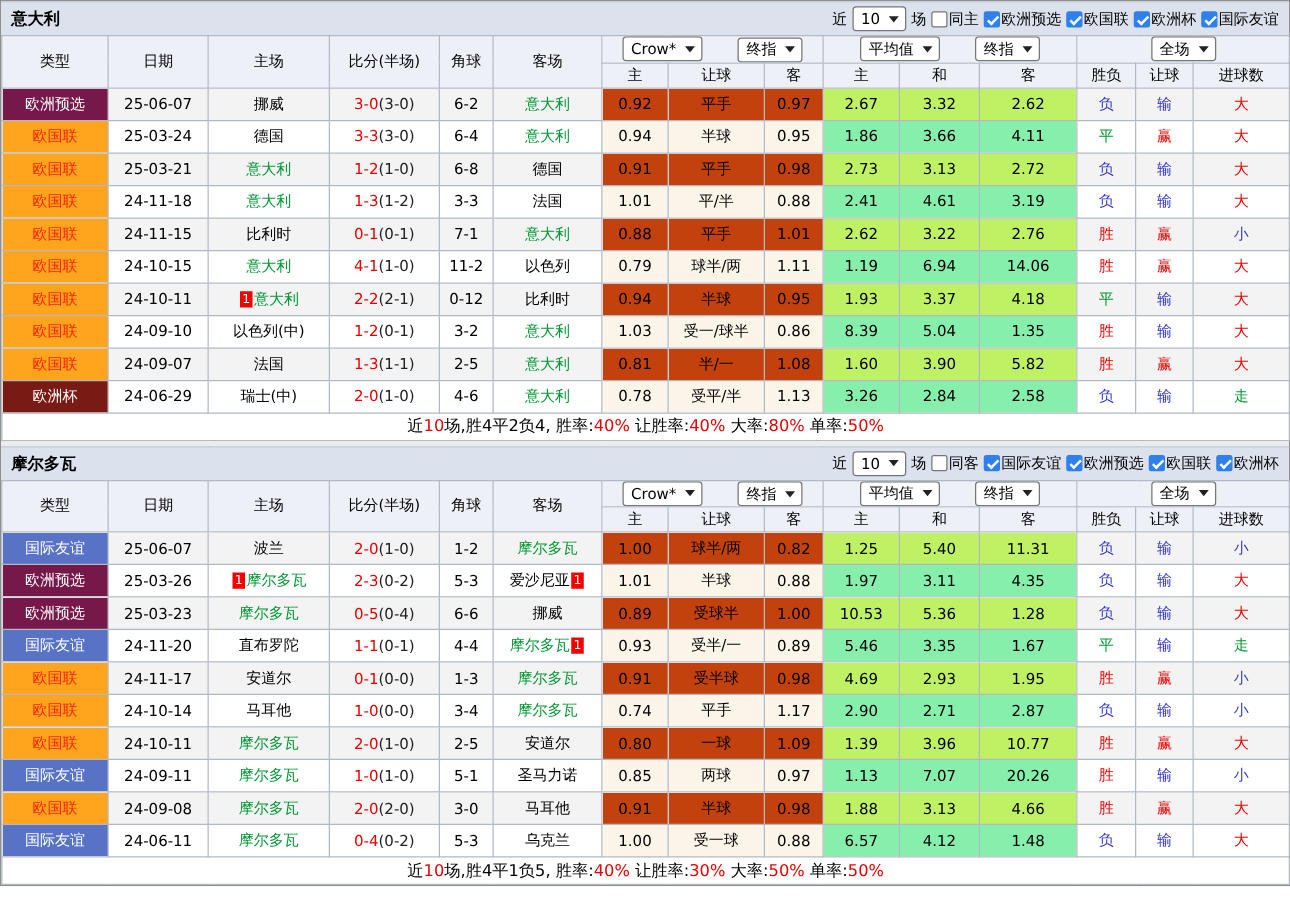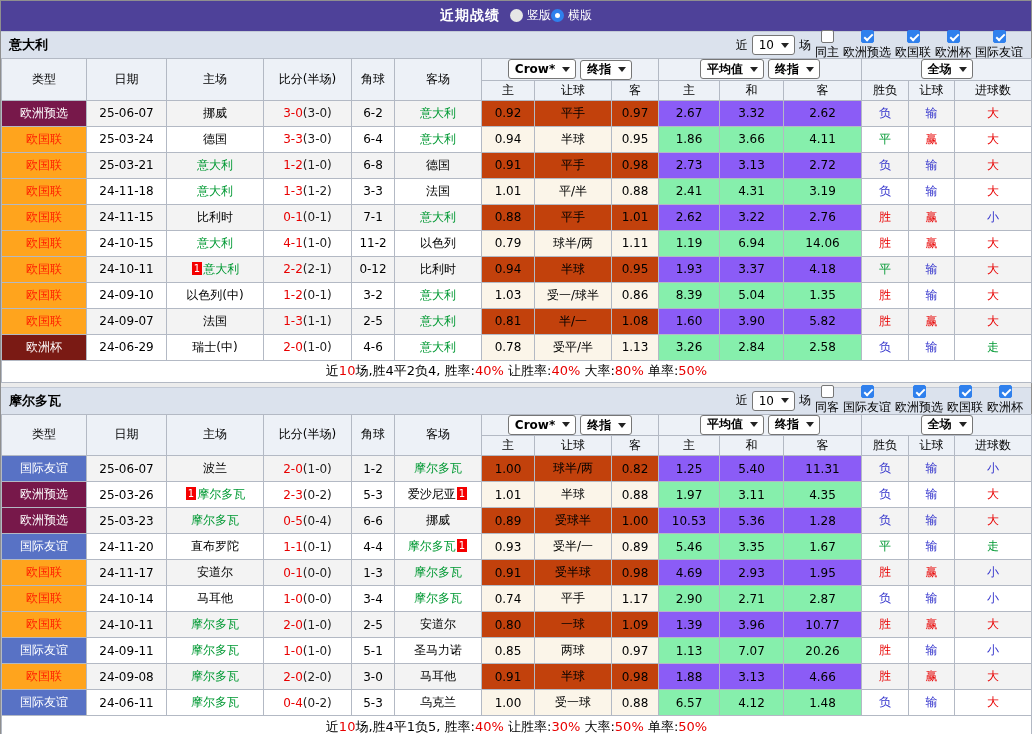--- a/index.html
+++ b/index.html
@@ -9,39 +9,39 @@
   .topbar{background:#4e4199;color:#fff;height:30px;display:flex;align-items:center;justify-content:center;gap:10px;}
   .tb-title{font-weight:bold;font-size:14px;letter-spacing:1px;}
   .radio-item{display:inline-flex;align-items:center;gap:4px;cursor:pointer;}
   .radio{width:13px;height:13px;border-radius:50%;background:#e6e6e6;display:inline-block;box-sizing:border-box;}
   .radio.on{background:#fff;border:4px solid #2f80ed;}
   
   .filter-row{background:#dbe2ed;height:26px;display:flex;align-items:center;padding:0 8px;border-top:1px solid #c3cad6;}
   .team-name{font-weight:bold;font-size:13px;}
   .filter-controls{margin-left:auto;display:flex;align-items:center;gap:4px;}
   .f-label{font-size:12px;}
-  .check-item{display:inline-flex;align-items:center;gap:1px;cursor:pointer;flex-direction:column;}
+  .check-item{display:inline-flex;align-items:center;gap:1px;cursor:pointer;}
   .checkbox{width:13px;height:13px;box-sizing:border-box;border:1px solid #767676;background:#fff;border-radius:2px;display:inline-block;position:relative;}
   .checkbox.on{background:#2f80ed;border-color:#2f80ed;}
   .checkbox.on::after{content:"";position:absolute;left:4px;top:1px;width:3px;height:7px;border:solid #fff;border-width:0 2px 2px 0;transform:rotate(45deg);}
   .select-box{display:inline-flex;align-items:center;background:#fff;border:1px solid #767676;border-radius:3px;height:18px;padding:0 5px 0 6px;gap:7px;cursor:pointer;}
   .sel-label{font-size:12px;white-space:nowrap;}
   .caret{width:0;height:0;border-left:4px solid transparent;border-right:4px solid transparent;border-top:5px solid #222;display:inline-block;}
   
   table.grid{border-collapse:collapse;width:100%;table-layout:fixed;}
   table.grid th,table.grid td{border:1px solid #b3b9c4;text-align:center;padding:0;white-space:nowrap;overflow:hidden;font-weight:normal;}
   thead th{background:#edf1f7;height:19px;font-size:12px;}
-  thead th.th-group .select-box{margin:0 2px;font-weight:bold;}
+  thead th.th-group .select-box{margin:0 14px;}
   tbody td{height:25px;font-size:12px;}
   tr.odd td.plain,tr.odd td.t-none{background:#f3f3f3;}
   tr.even td.plain{background:#fff;}
   td.hcp{background:#fbf5e9;}
   tr.odd td.hcp{background:#c2410c;}
   td.avg{background:#86efac;}
-  tr.odd td.avg{background:#8b5cf6;}
+  tr.odd td.avg{background:#bef264;}
   .t-preselect{background:#77184a;color:#fff;}
   .t-nations{background:#ffa41d;color:#ff2100;}
   .t-eurocup{background:#7a1a14;color:#fff;}
   .t-friendly{background:#5872c5;color:#fff;}
   .green{color:#009933;}
   .c-r{color:#e80000;}
   .c-b{color:#3333cc;}
   .c-g{color:#009933;}
   .score-full{color:#e80000;}
   .score-half{color:#222;}
@@ -49,30 +49,20 @@
   td.summary{height:21px;background:#fff;font-size:13px;}
   .sk{color:#000;}
   .sr{color:#e80000;}
   .tname{cursor:pointer;}
   .section-gap{height:4px;background:#ececec;}
 </style>
 </head>
 <body>
 
 <div class="page">
-  <div class="topbar">
-    <span class="tb-title">近期战绩</span>
-    <span id="radio-group"><label class="radio-item">
-          <span class="radio"></span>
-          <span>竖版</span>
-        </label><label class="radio-item">
-          <span class="radio on"></span>
-          <span>横版</span>
-        </label></span>
-  </div>
   <div id="sections">
       <div class="section">
         <div class="filter-row">
           <span class="team-name">意大利</span>
           <span class="filter-controls">
             <span class="f-label">近</span>
             <span class="select-box">
               <span class="sel-label">10</span>
               <span class="caret"></span>
             </span>
@@ -212,21 +202,21 @@
               <td class="t-cell t-nations">欧国联</td>
               <td class="plain">24-11-18</td>
               <td class="plain"><span class="tname green">意大利</span></td>
               <td class="plain"><span class="score-full">1-3</span><span class="score-half">(1-2)</span></td>
               <td class="plain">3-3</td>
               <td class="plain"><span class="tname">法国</span></td>
               <td class="hcp">1.01</td>
               <td class="hcp">平/半</td>
               <td class="hcp">0.88</td>
               <td class="avg">2.41</td>
-              <td class="avg">4.31</td>
+              <td class="avg">4.61</td>
               <td class="avg">3.19</td>
               <td class="plain c-b">负</td>
               <td class="plain c-b">输</td>
               <td class="plain c-r">大</td>
             </tr>
             <tr class="odd">
               <td class="t-cell t-nations">欧国联</td>
               <td class="plain">24-11-15</td>
               <td class="plain"><span class="tname">比利时</span></td>
               <td class="plain"><span class="score-full">0-1</span><span class="score-half">(0-1)</span></td>

